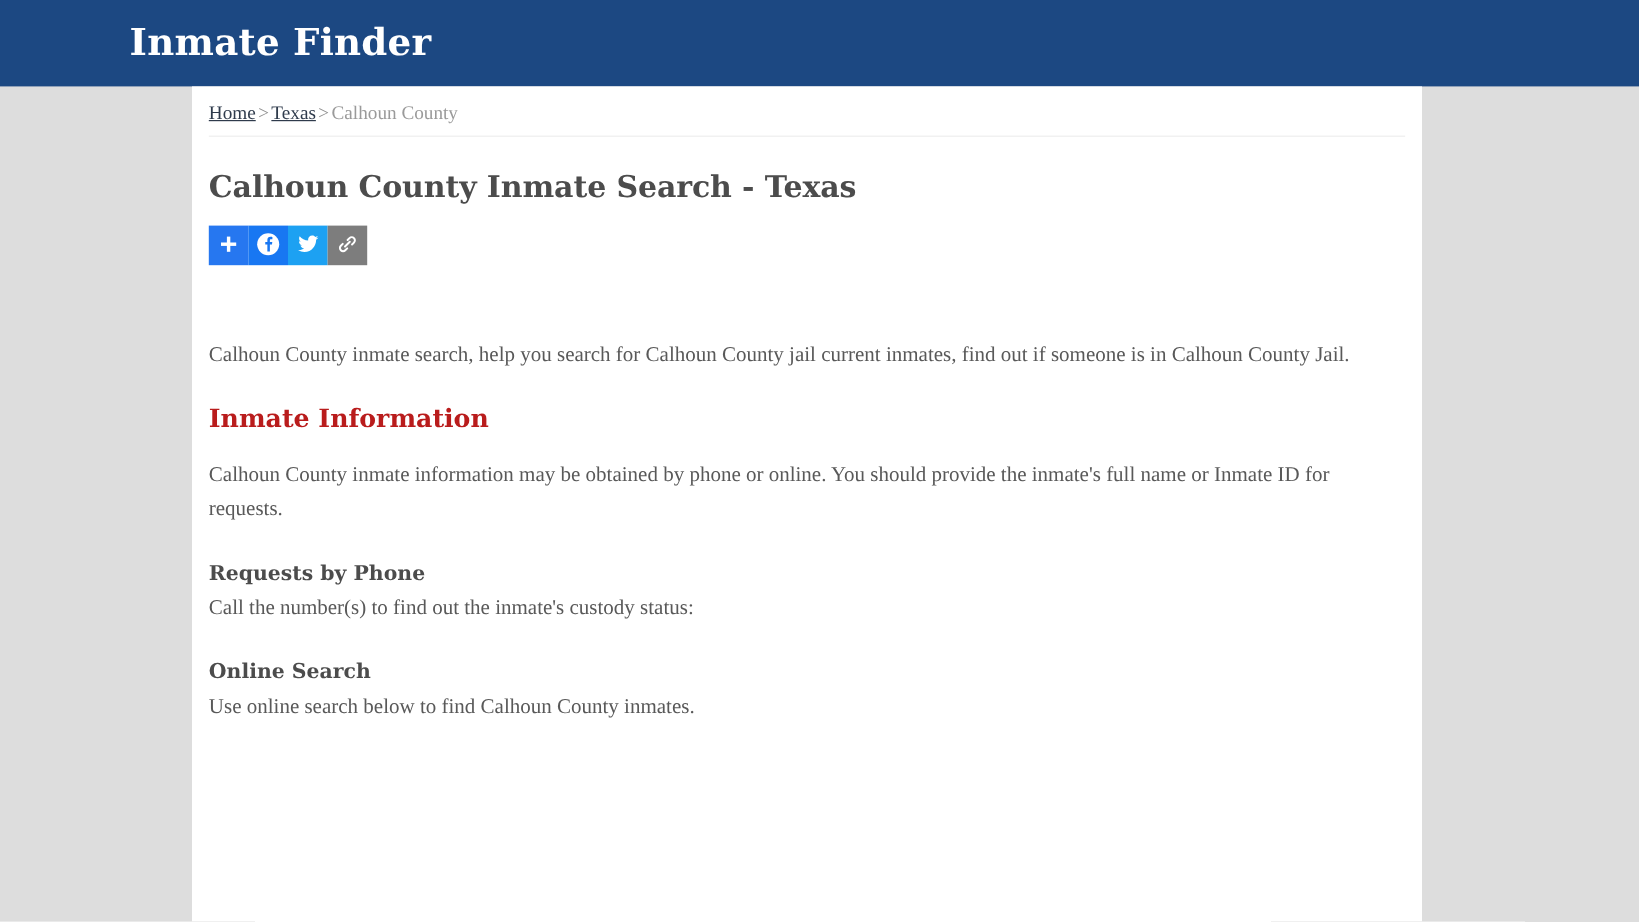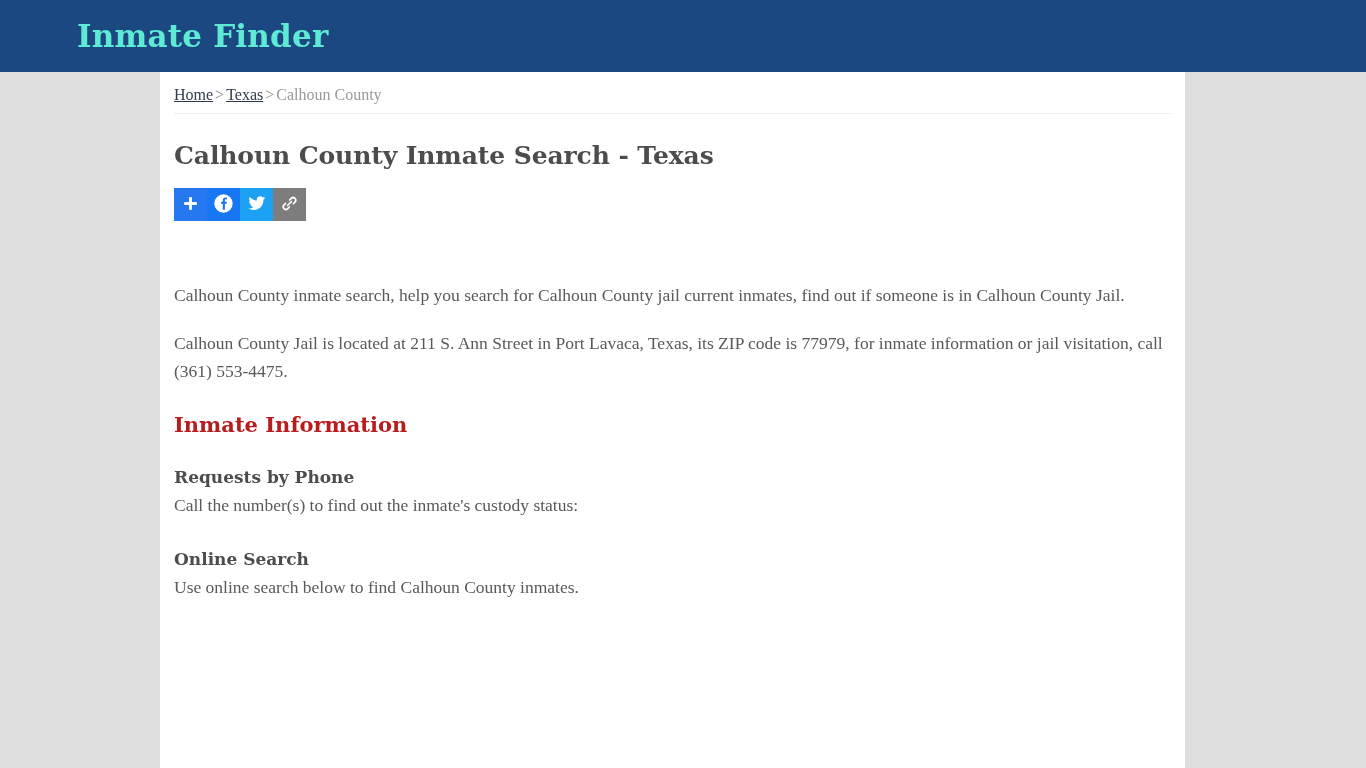--- a/index.html
+++ b/index.html
@@ -19,26 +19,26 @@
   
   .site-header {
     background: #1c4882;
     height: 72px;
     width: 100%;
     box-sizing: border-box;
     display: flex;
     align-items: center;
   }
   .site-header .title {
-    color: #5eead4;
+    color: #ffffff;
     font-family: "DejaVu Serif", "Liberation Serif", serif;
     font-weight: bold;
     font-size: 31px;
     letter-spacing: 0.2px;
-    margin-left: 77px;
+    margin-left: 108px;
     line-height: 1;
     text-align: center;
   }
 
   
   .page {
     width: 1366px;
     height: 696px;
     position: relative;
   }
@@ -195,23 +195,23 @@
             </g>
           </svg>
         </span>
       </button>
     </div>
 
     <div class="spacer-ad"></div>
 
     <div class="body-copy">
       <p>Calhoun County inmate search, help you search for Calhoun County jail current inmates, find out if someone is in Calhoun County Jail.</p>
-      <p>Calhoun County Jail is located at 211 S. Ann Street in Port Lavaca, Texas, its ZIP code is 77979, for inmate information or jail visitation, call (361) 553-4475.</p>
 
       <h2 class="section-head">Inmate Information</h2>
+      <p>Calhoun County inmate information may be obtained by phone or online. You should provide the inmate's full name or Inmate ID for requests.</p>
 
       <h3 class="sub-head">Requests by Phone</h3>
       <div class="plain-line">Call the number(s) to find out the inmate's custody status:</div>
 
       <h3 class="sub-head">Online Search</h3>
       <div class="plain-line">Use online search below to find Calhoun County inmates.</div>
     </div>
 
   </div>
 

